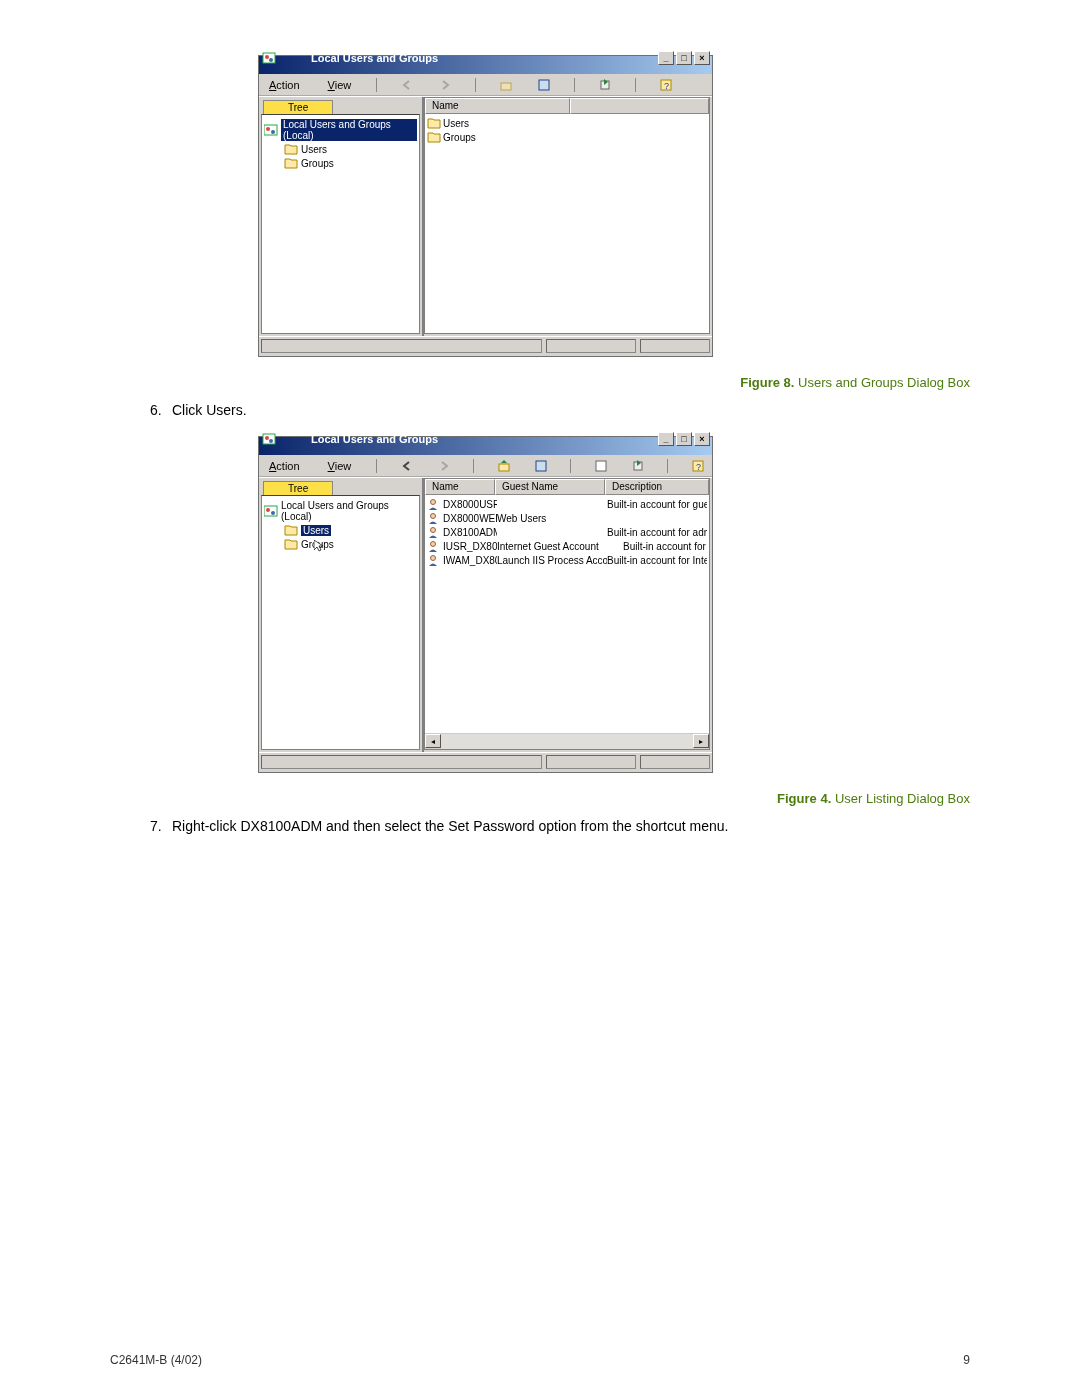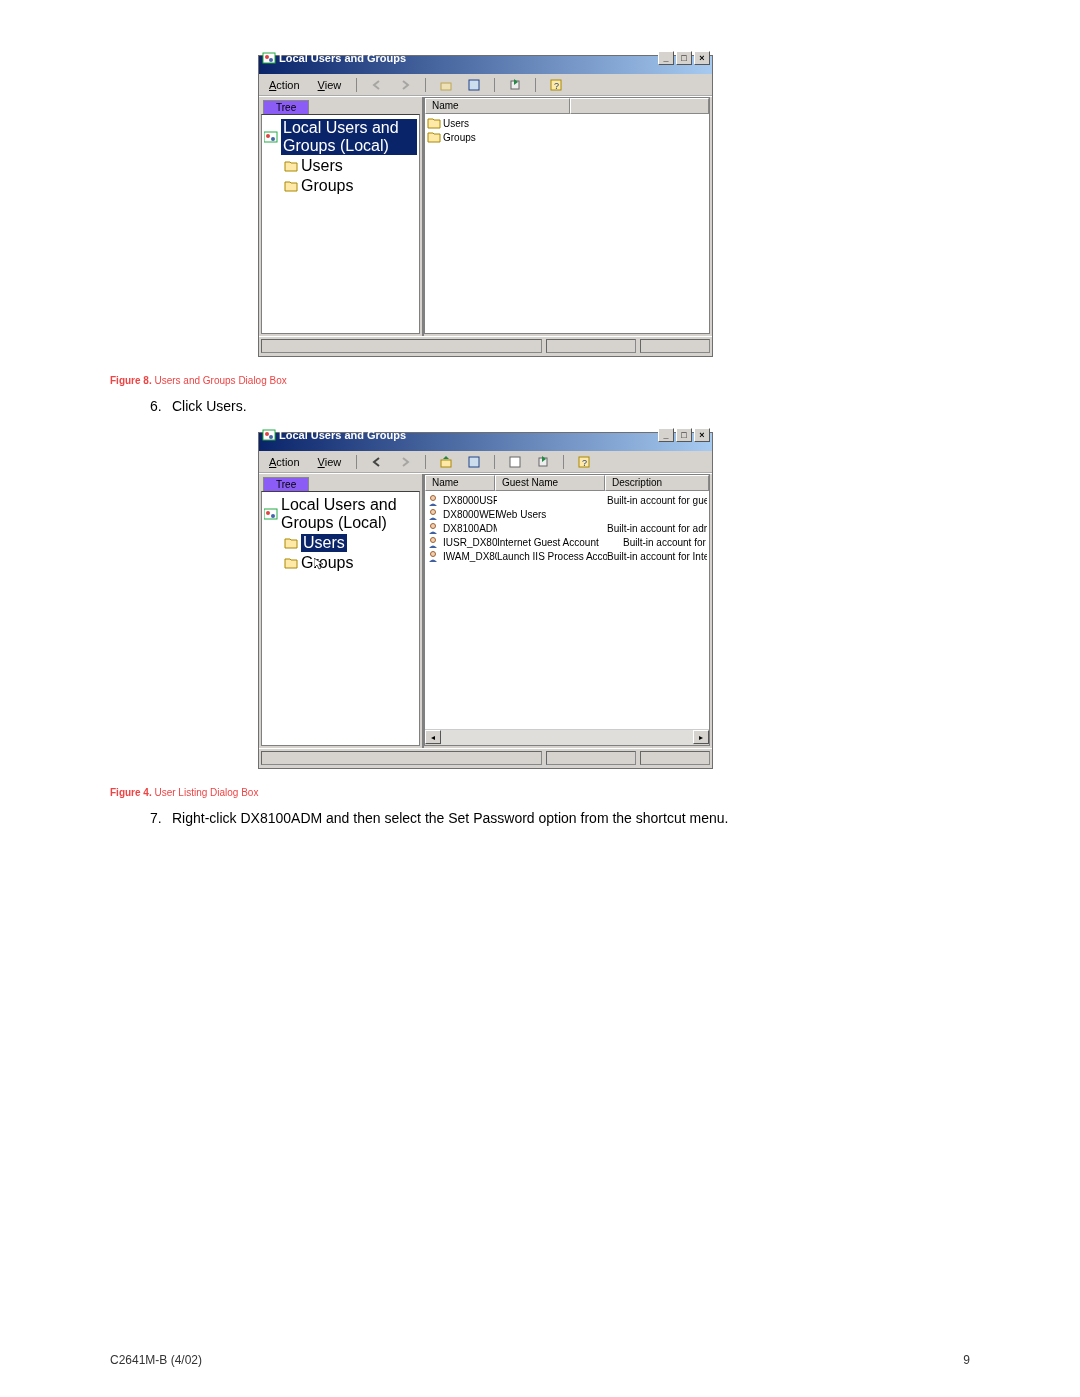--- a/index.html
+++ b/index.html
@@ -27,20 +27,21 @@
   }
   .titlebar {
     background: linear-gradient(90deg, #0a246a 0%, #a6caf0 100%);
     color: #ffffff;
     font-weight: bold;
     font-size: 11px;
     padding: 2px 2px 16px 3px;
     display: flex;
     align-items: center;
     height: 18px;
+    gap: 32px;
   }
   .titlebar .titleicon {
     width: 14px; height: 14px;
     margin-right: 3px;
     display: inline-flex; align-items:center; justify-content:center;
   }
   .titlebar .titleicon svg { width:14px; height:14px; }
   .titlebar .spacer { flex: 1; }
   .win-buttons { display: flex; gap: 2px; }
   .win-btn {
@@ -51,21 +52,21 @@
     display: inline-flex; align-items:center; justify-content:center;
     font-size: 9px; color: #000; line-height: 1;
     font-family: Arial, sans-serif;
   }
   .menubar {
     background: #d6d3ce;
     display: flex;
     align-items: center;
     height: 22px;
     padding: 0 4px;
-    gap: 6px;
+    gap: 16px;
     border-bottom: 1px solid #aaa;
   }
   .menubar .sep {
     width: 1px; height: 14px; background: #888; margin: 0 3px;
   }
   .menubar .menuitem { padding: 1px 6px; }
   .menubar .menuitem u { text-decoration: underline; }
   .toolbtn {
     width: 22px; height: 18px;
     border: 1px solid transparent;
@@ -81,35 +82,35 @@
   .treepane {
     width: 165px;
     background: #d6d3ce;
     border-right: 2px solid #808080;
     display: flex; flex-direction: column;
   }
   .treetab {
     padding: 3px 4px 0 4px;
   }
   .treetab span {
-    background: #8b5cf6;
+    background: #fde047;
     border: 1px solid #888;
     border-bottom: none;
-    padding: 1px 12px;
+    padding: 1px 24px;
     display: inline-block;
     font-size: 10px;
   }
   .treecontent {
     flex: 1;
     background: #fff;
     border: 1px solid #808080;
     border-top-color: #404040;
     margin: 0 2px 2px 2px;
     padding: 3px 2px;
-    font-size: 16px;
+    font-size: 10px;
     overflow: hidden;
   }
   .tree-node { display:flex; align-items:center; padding: 1px 0; }
   .tree-node.child { padding-left: 20px; }
   .tree-node .ticon { width:14px; height:12px; margin-right:3px; display:inline-flex; }
   .tree-node.selected span.label {
     background: #0a246a; color: #fff; padding: 0 2px;
   }
   .listpane {
     flex: 1;
@@ -170,24 +171,24 @@
   .hscroll .arrow {
     width: 16px; height: 14px;
     background: #d6d3ce;
     border: 1px solid #fff;
     border-right-color:#555; border-bottom-color:#555;
     display:inline-flex; align-items:center; justify-content:center;
     font-size:8px;
   }
   .hscroll .track { flex:1; background: repeating-conic-gradient(#d6d3ce 0% 25%, #e8e8e8 0% 50%) 50%/2px 2px; }
   .caption {
-    text-align: left;
-    font-size: 10px;
+    text-align: right;
+    font-size: 13px;
     margin: 18px 0 12px;
-    color: #ef4444;
+    color: #4d7c0f;
   }
   .caption b { font-weight: bold; }
   .step {
     font-size: 14px;
     color: #000;
     display: flex;
     margin: 6px 0 18px 40px;
   }
   .step .num { width: 22px; flex-shrink:0; }
   .footer {

